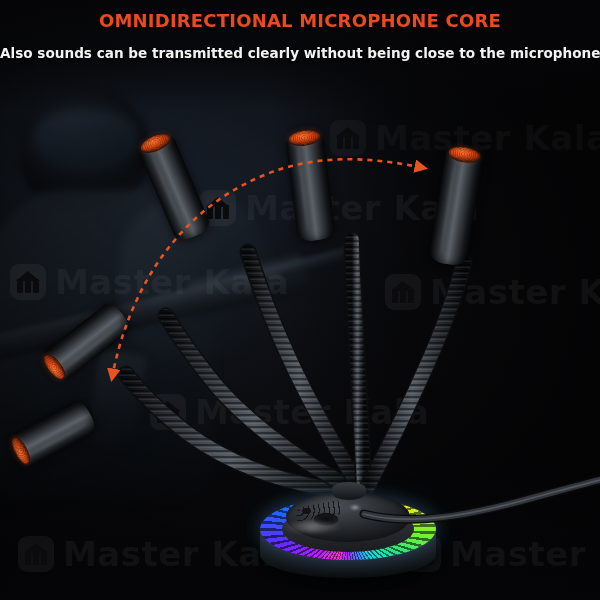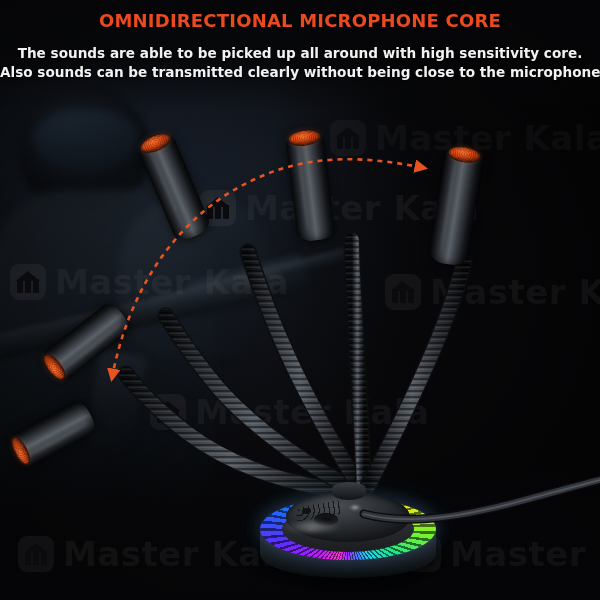--- a/index.html
+++ b/index.html
@@ -414,17 +414,16 @@
       <marker id="arrStart" viewBox="0 0 10 10" refX="7" refY="5" markerWidth="5.2" markerHeight="5.2" orient="auto-start-reverse">
         <path d="M0,0 L10,5 L0,10 z" fill="#e8541f"></path>
       </marker>
     </defs>
     <path d="M112,378 C128,292 176,212 262,176 C318,152 376,158 424,168" fill="none" stroke="#e8541f" stroke-width="2.6" stroke-dasharray="5 5" stroke-linecap="butt" marker-start="url(#arrStart)" marker-end="url(#arrEnd)"></path>
   </svg>
 
   <div class="title">OMNIDIRECTIONAL MICROPHONE CORE</div>
 
   <div class="subtitle">
-    <div>The sounds are able to be picked up all around with high sensitivity core.</div>
     <div>Also sounds can be transmitted clearly without being close to the microphone.</div>
   </div>
 
 </div>
 
 </body></html>

